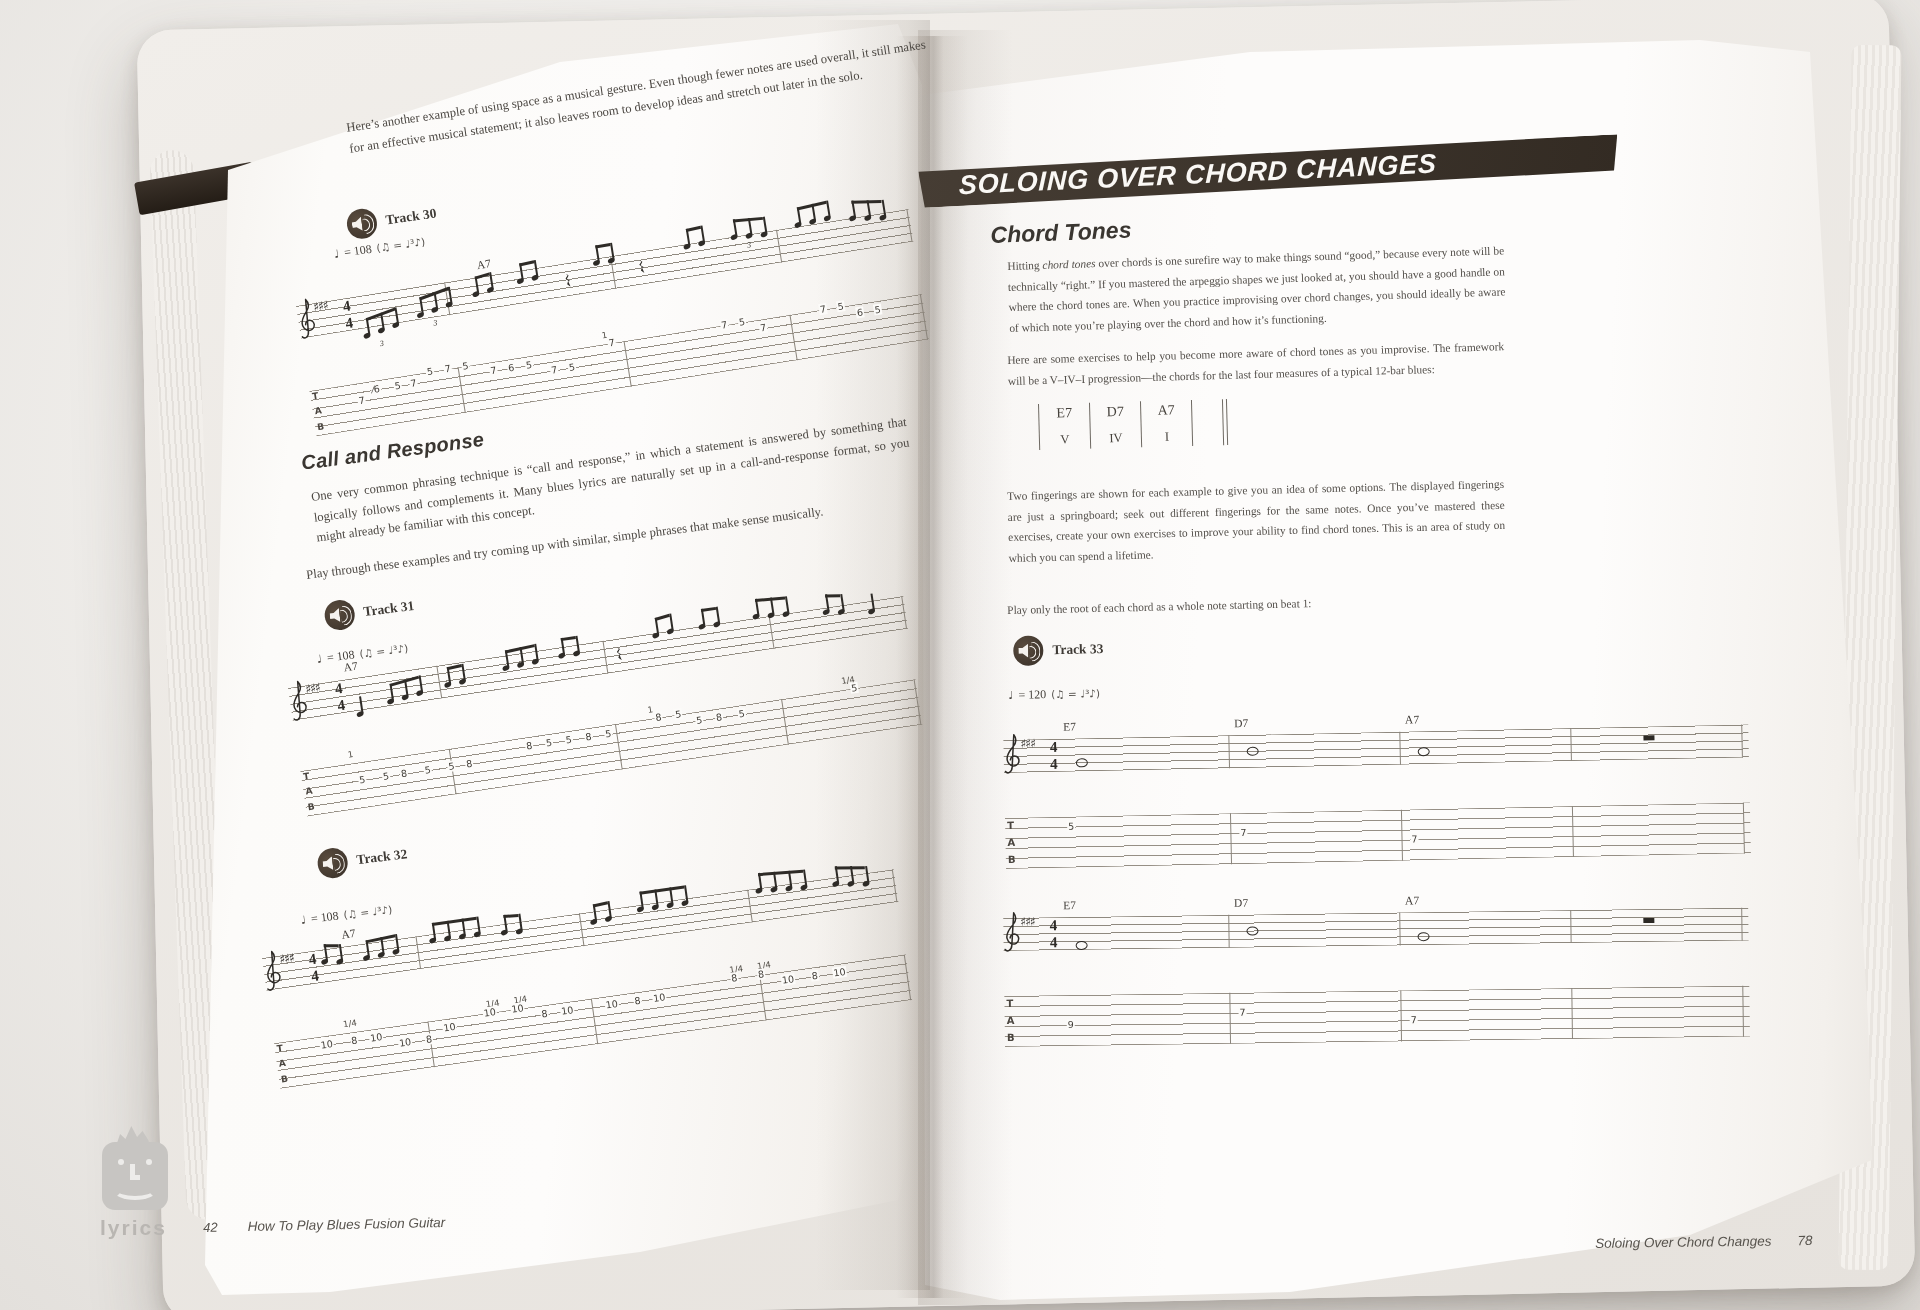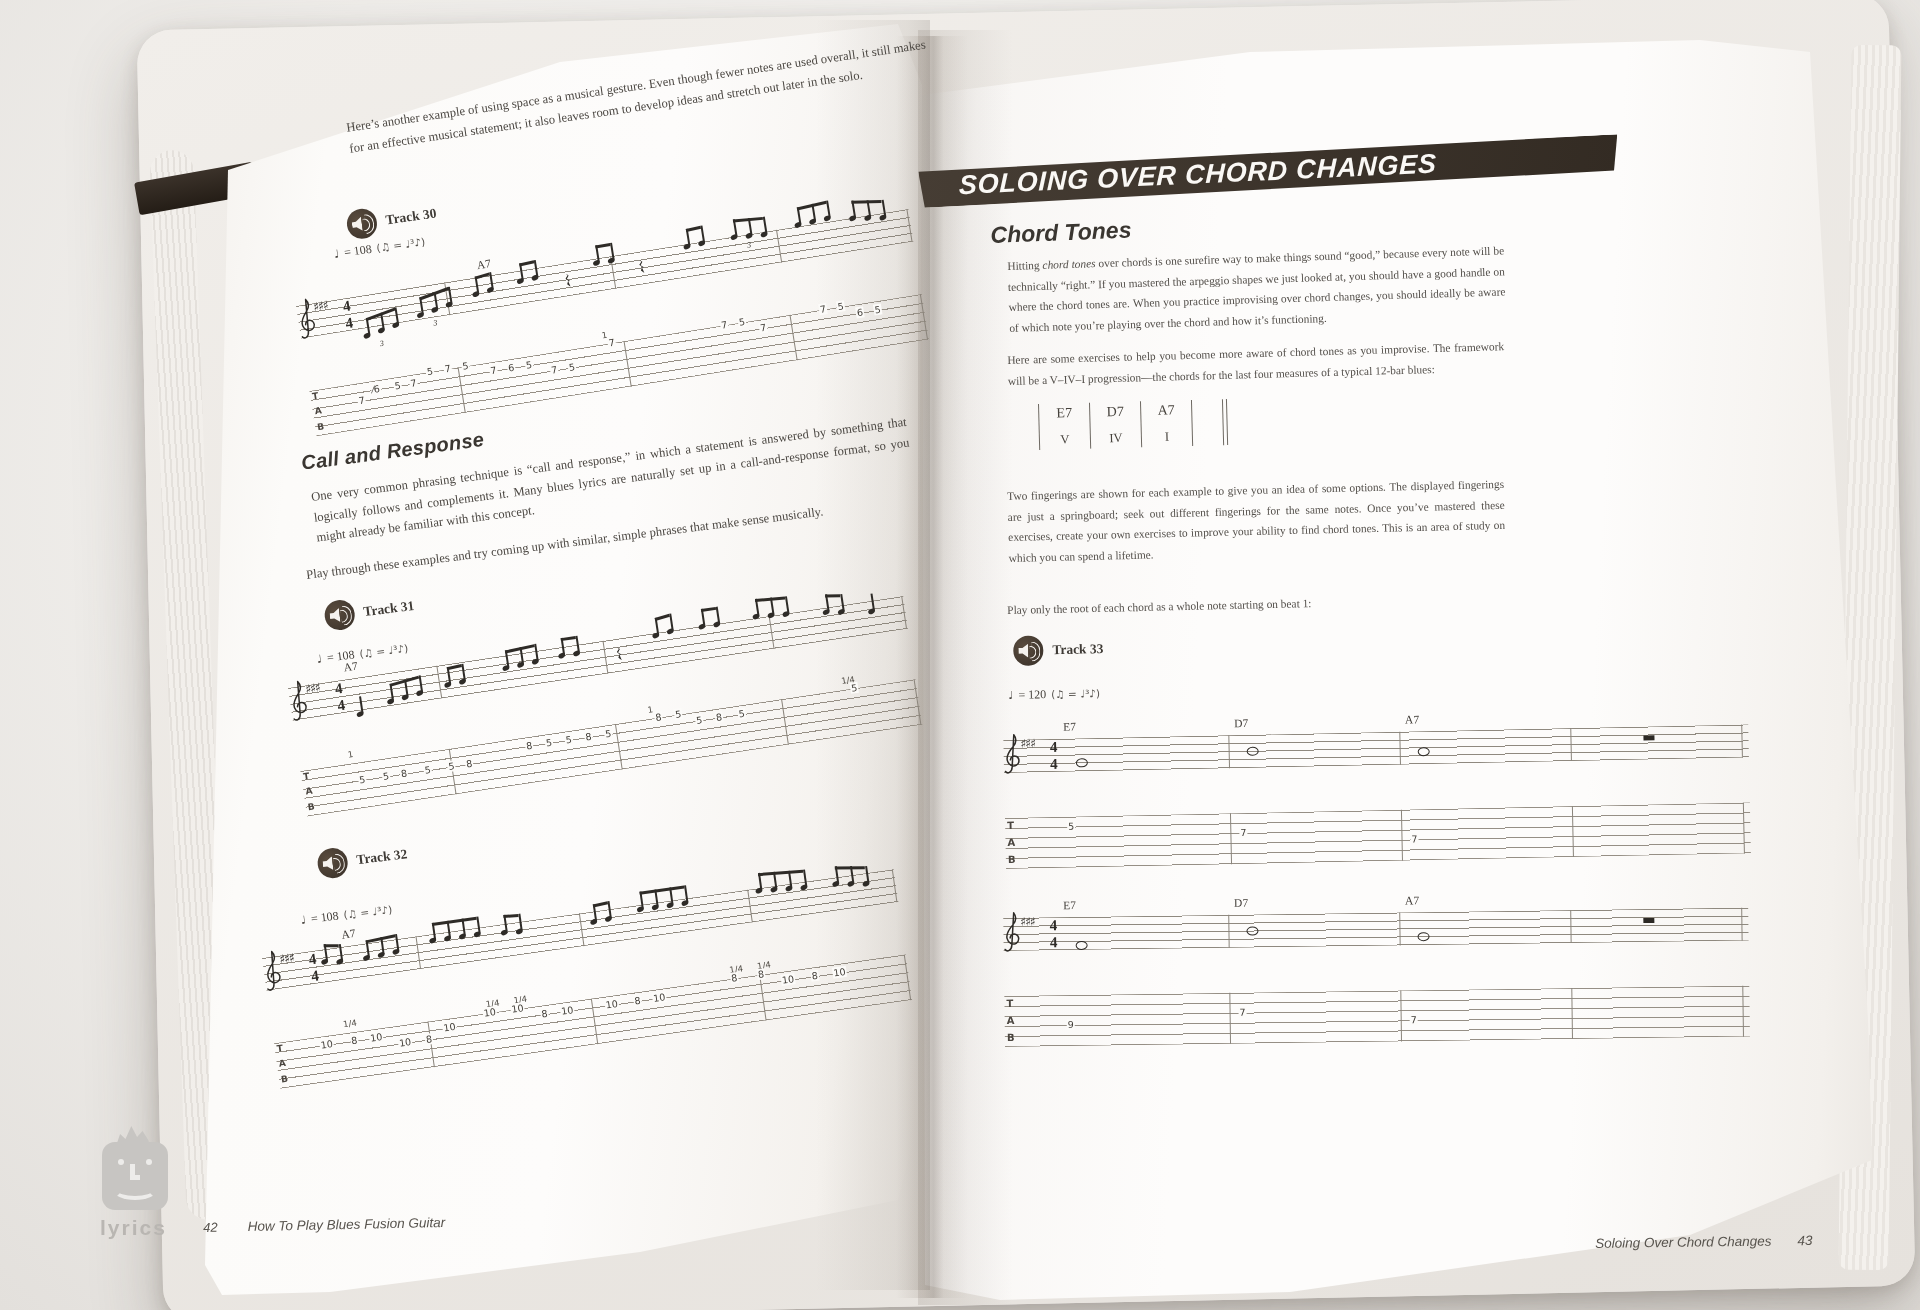--- a/index.html
+++ b/index.html
@@ -640,15 +640,15 @@
         <div class="bar" style="left: 567px; height: 51px;"></div>
         <div class="bar" style="left: 738px; height: 51px;"></div>
         <span class="tn" style="left: 66px; top: 24px;">9</span>
         <span class="tn" style="left: 238px; top: 14px;">7</span>
         <span class="tn" style="left: 409px; top: 24px;">7</span>
       </div>
     </div>
 
   <div id="rfooter" class="rot footer">
     <span class="stitle">Soloing Over Chord Changes</span>
-    <span class="pnum">43</span>
+    <span class="pnum">78</span>
   </div>
 </div>
 
 </body></html>

